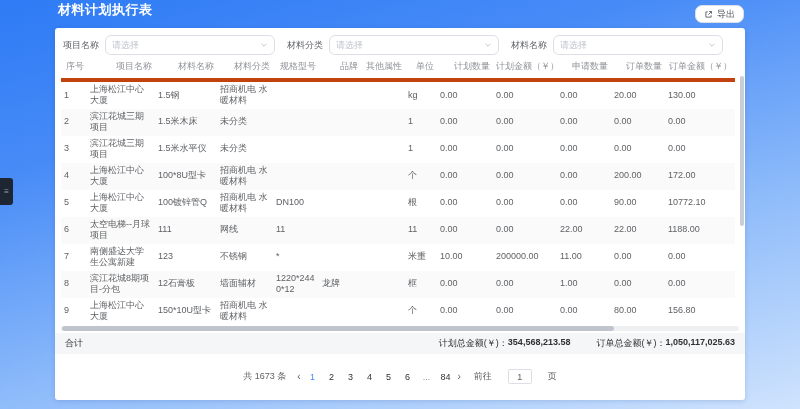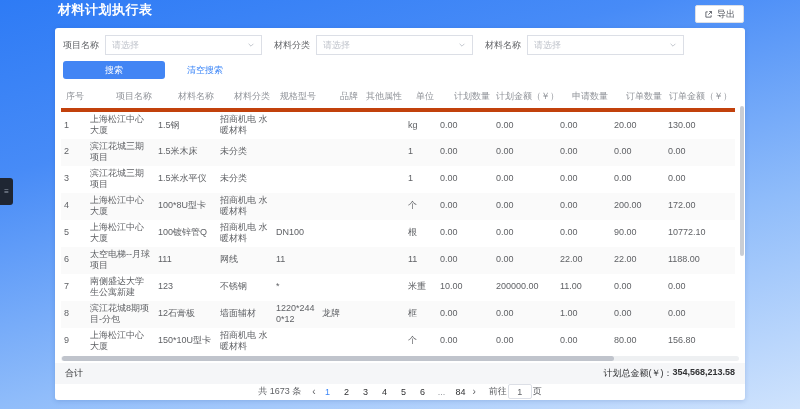--- a/index.html
+++ b/index.html
@@ -6,34 +6,34 @@
   html,body { width:800px; height:409px; }
   .page {
     position:relative; width:800px; height:409px; overflow:hidden;
     font-family:"Liberation Sans", sans-serif;
     background:linear-gradient(165deg,#2e7bf5 0%,#478bf7 28%,#8fbcfa 65%,#cfe3fd 100%);
   }
   
   .title { position:absolute; left:58px; top:1px; color:#ffffff; font-size:13px; font-weight:700; letter-spacing:.5px; }
   .export-btn {
     position:absolute; right:56px; top:5px; height:18px; padding:0 8px;
-    background:#ffffff; border:1px solid #dcdfe6; border-radius:2px;
+    background:#ffffff; border:1px solid #dcdfe6; border-radius:7px;
     display:flex; align-items:center; gap:4px; font-size:9px; color:#4a4f57; cursor:pointer;
   }
   
   .panel {
     position:absolute; left:55px; top:28px; width:690px; height:372px;
     background:#ffffff; border-radius:3px; box-shadow:0 1px 5px rgba(20,60,140,.18);
     display:flex; flex-direction:column;
   }
   .filters { display:flex; align-items:center; padding:7px 8px 0 8px; }
   .fgroup { display:flex; align-items:center; margin-right:12px; }
   .flabel { font-size:9px; color:#606266; margin-right:6px; white-space:nowrap; }
   .fselect {
-    width:157px; height:20px; border:1px solid #dcdfe6; border-radius:0;
+    width:170px; height:20px; border:1px solid #dcdfe6; border-radius:6px;
     display:flex; align-items:center; padding:0 6px; background:#fff; cursor:pointer;
   }
   .ph { flex:1; font-size:9px; color:#c0c4cc; }
   .actions { display:flex; align-items:center; padding:6px 8px; }
   .search-btn {
     width:102px; height:18px; background:#4285f4; color:#fff; font-size:9px;
     border:none; border-radius:3px; cursor:pointer;
   }
   .clear-link { margin-left:22px; color:#3e87f8; font-size:9px; cursor:pointer; }
   
@@ -52,21 +52,21 @@
   .sum-item { margin-left:26px; display:flex; white-space:nowrap; }
   .sum-val { font-weight:700; }
   
   .pagination { flex:1; display:flex; align-items:center; justify-content:center; font-size:9px; color:#606266; gap:7px; }
   .pag-total { margin-right:4px; }
   .pag-arrow { color:#606266; cursor:pointer; font-size:10px; }
   .pages { display:flex; gap:9px; }
   .page-num { min-width:10px; text-align:center; color:#303133; cursor:pointer; }
   .page-num.active { color:#3e87f8; }
   .page-num.dots { color:#909399; cursor:default; }
-  .goto { display:flex; align-items:center; gap:1px; margin-left:6px; }
+  .goto { display:flex; align-items:center; gap:16px; margin-left:6px; }
   .goto-input { width:24px; height:15px; border:1px solid #dcdfe6; border-radius:2px; text-align:center; font-size:9px; color:#606266; }
   
   .side-toggle {
     position:absolute; left:0; top:178px; width:13px; height:27px;
     background:#1f2633; border-radius:0 3px 3px 0; display:flex; align-items:center; justify-content:center;
     color:#9aa3b2; font-size:8px; cursor:pointer;
   }
 </style>
 </head>
 <body>
@@ -116,24 +116,20 @@
           <span class="ph">请选择</span>
           <span style="display:inline-flex;">
               <svg width="8" height="8" viewBox="0 0 10 10">
                 <path d="M2 3.5l3 3 3-3" fill="none" stroke="#c0c4cc" stroke-width="1.2"></path>
               </svg>
             </span>
         </div>
       </div>
     </div>
 
-    <div class="actions">
-      <button class="search-btn">搜索</button>
-      <span class="clear-link">清空搜索</span>
-    </div>
 
     <div class="table-wrap">
       <table>
         <colgroup>
           <col style="width:26px">
             <col style="width:68px">
             <col style="width:62px">
             <col style="width:56px">
           <col style="width:46px">
             <col style="width:42px">
@@ -306,20 +302,24 @@
     <div class="hscroll">
       <div class="hscroll-thumb"></div>
     </div>
 
     <div class="summary">
       <span class="summary-label">合计</span>
       <span class="sum-item">
         <span>计划总金额(￥)：</span>
         <span class="sum-val">354,568,213.58</span>
       </span>
+      <span class="sum-item">
+        <span>订单总金额(￥)：</span>
+        <span class="sum-val">1,050,117,025.63</span>
+      </span>
     </div>
 
     <div class="pagination">
       <span class="pag-total">共 1673 条</span>
       <span class="pag-arrow">‹</span>
       <span class="pages">
           <span class="page-num active">1</span>
           <span class="page-num">2</span>
           <span class="page-num">3</span>
           <span class="page-num">4</span>

